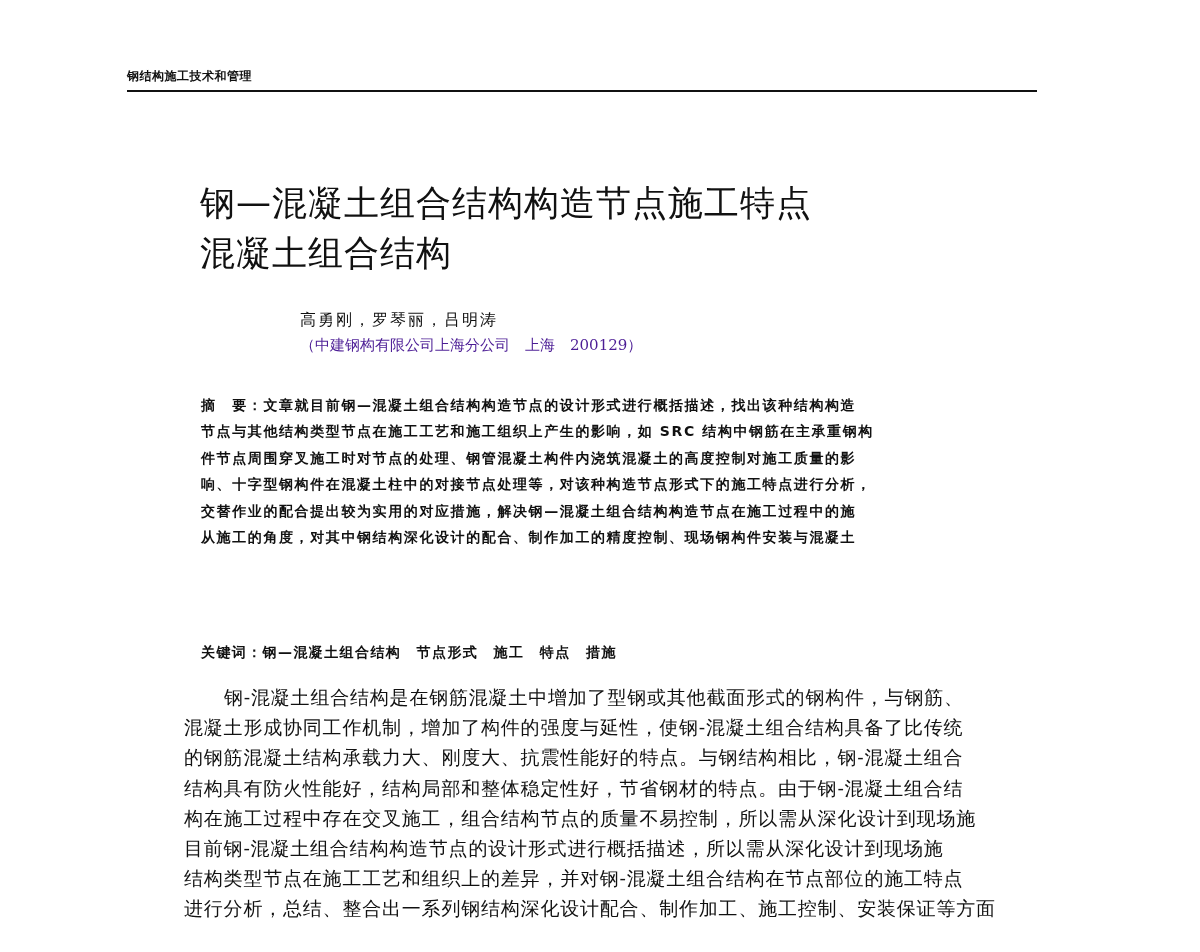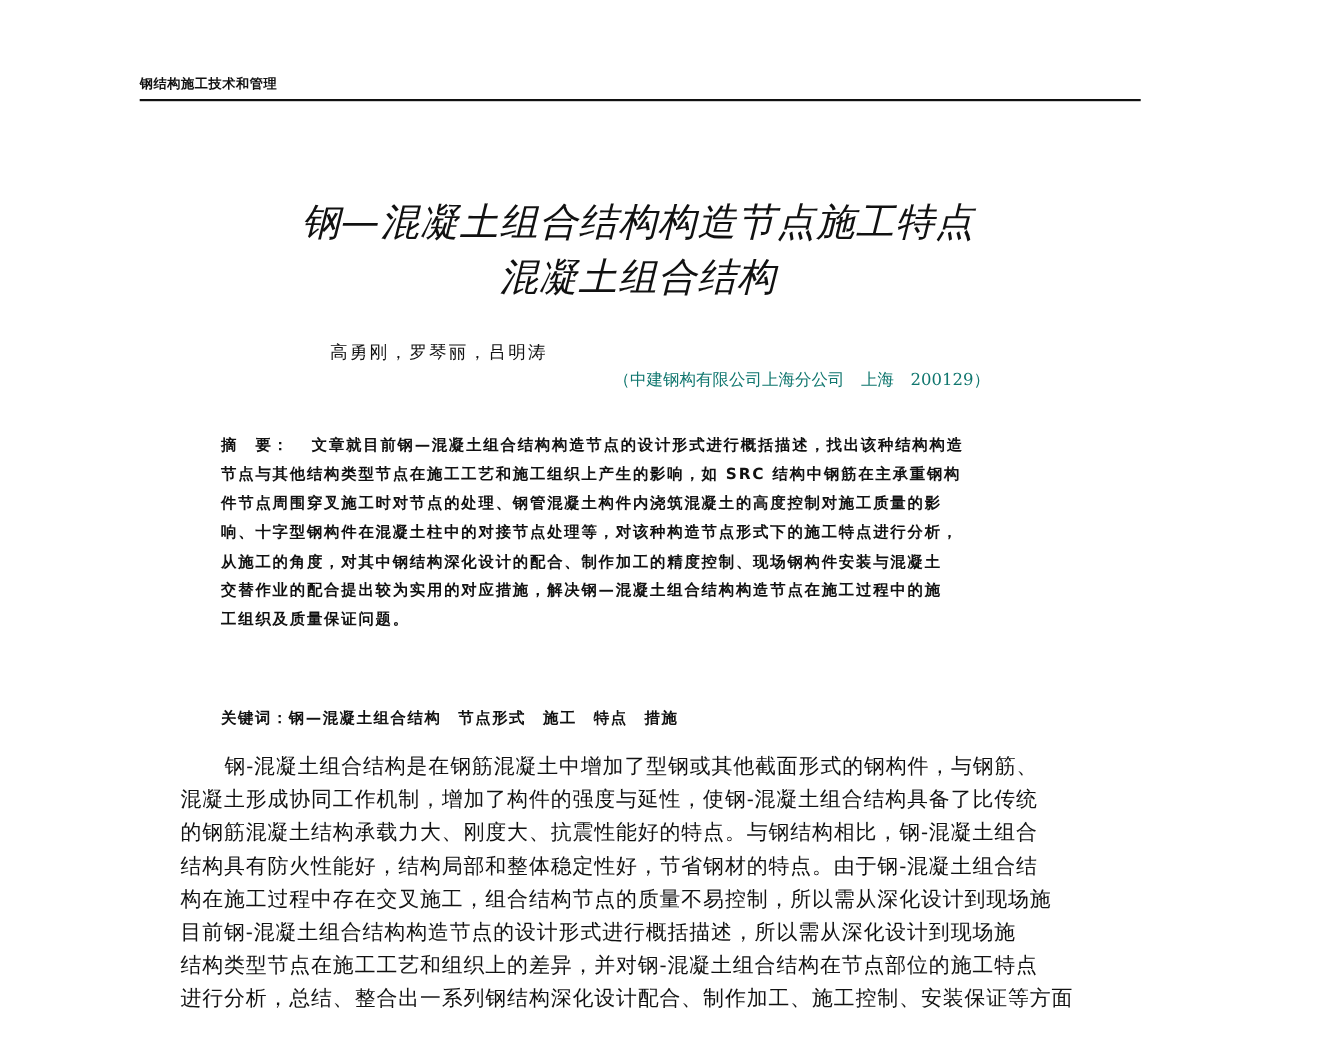--- a/index.html
+++ b/index.html
@@ -13,49 +13,49 @@
     position: absolute; left: 127px; top: 68px;
     font-family: "DejaVu Sans", sans-serif; font-weight: bold;
     font-size: 12px; letter-spacing: 0.5px; color: #111;
   }
   .head-rule {
     position: absolute; left: 127px; top: 90px; width: 910px; height: 0;
     border-top: 2px solid #111;
   }
   .title {
     position: absolute; left: 200px; top: 178px; width: 760px;
-    text-align: center; font-family: "DejaVu Sans", sans-serif;
-    font-size: 35px; line-height: 50px; color: #111; letter-spacing: 1px; font-style: italic;
+    font-family: "DejaVu Sans", sans-serif;
+    font-size: 35px; line-height: 50px; color: #111; letter-spacing: 1px;
   }
   .authors {
     position: absolute; left: 300px; top: 310px; width: 600px; text-align: left;
     font-size: 16px; letter-spacing: 2px; color: #111;
   }
   .affil {
-    position: absolute; left: 300px; top: 336px; width: 600px; text-align: right;
-    font-size: 15px; color: #0f766e;
+    position: absolute; left: 300px; top: 336px; width: 600px; text-align: left;
+    font-size: 15px; color: #4c1d95;
   }
   .abstract {
     position: absolute; left: 201px; top: 392px; width: 762px;
     font-family: "DejaVu Sans", sans-serif; font-weight: bold;
     font-size: 14px; line-height: 26.4px; color: #111; letter-spacing: 1.6px;
   }
   .abstract .line { white-space: nowrap; height: 26.4px; }
-  .abstract .lbl { margin-right: 20px; }
+  .abstract .lbl { margin-right: 0; }
   .keywords {
     position: absolute; left: 201px; top: 644px; width: 760px;
     font-family: "DejaVu Sans", sans-serif; font-weight: bold;
     font-size: 14px; color: #111; letter-spacing: 1.4px; white-space: nowrap;
   }
   .body-text {
     position: absolute; left: 164px; top: 682px; width: 840px;
     font-family: "DejaVu Serif", serif; font-size: 19px;
     line-height: 30.2px; color: #111; letter-spacing: 0.8px;
   }
-  .body-text .line { white-space: nowrap; height: 30.2px; }
+  .body-text .line { white-space: nowrap; height: 30.2px; margin-left: 20px; }
   .body-text .indent { padding-left: 40px; }
 </style>
 </head>
 <body>
 
 <div class="running-head">钢结构施工技术和管理</div>
 <div class="head-rule"></div>
 
 <div class="title">
   <div>钢—混凝土组合结构构造节点施工特点</div>
@@ -63,23 +63,22 @@
 </div>
 
 <div class="authors">高勇刚，罗琴丽，吕明涛</div>
 <div class="affil">（中建钢构有限公司上海分公司　上海　200129）</div>
 
 <div class="abstract">
   <div class="line"><span class="lbl">摘　要：</span><span>文章就目前钢—混凝土组合结构构造节点的设计形式进行概括描述，找出该种结构构造</span></div>
   <div class="line">节点与其他结构类型节点在施工工艺和施工组织上产生的影响，如 SRC 结构中钢筋在主承重钢构</div>
   <div class="line">件节点周围穿叉施工时对节点的处理、钢管混凝土构件内浇筑混凝土的高度控制对施工质量的影</div>
   <div class="line">响、十字型钢构件在混凝土柱中的对接节点处理等，对该种构造节点形式下的施工特点进行分析，</div>
+  <div class="line">交替作业的配合提出较为实用的对应措施，解决钢—混凝土组合结构构造节点在施工过程中的施</div>
   <div class="line">从施工的角度，对其中钢结构深化设计的配合、制作加工的精度控制、现场钢构件安装与混凝土</div>
-  <div class="line">交替作业的配合提出较为实用的对应措施，解决钢—混凝土组合结构构造节点在施工过程中的施</div>
-  <div class="line">工组织及质量保证问题。</div>
 </div>
 
 <div class="keywords">
   <span>关键词：</span><span>钢—混凝土组合结构　节点形式　施工　特点　措施</span>
 </div>
 
 <div class="body-text">
   <div class="line indent">钢-混凝土组合结构是在钢筋混凝土中增加了型钢或其他截面形式的钢构件，与钢筋、</div>
   <div class="line">混凝土形成协同工作机制，增加了构件的强度与延性，使钢-混凝土组合结构具备了比传统</div>
   <div class="line">的钢筋混凝土结构承载力大、刚度大、抗震性能好的特点。与钢结构相比，钢-混凝土组合</div>

